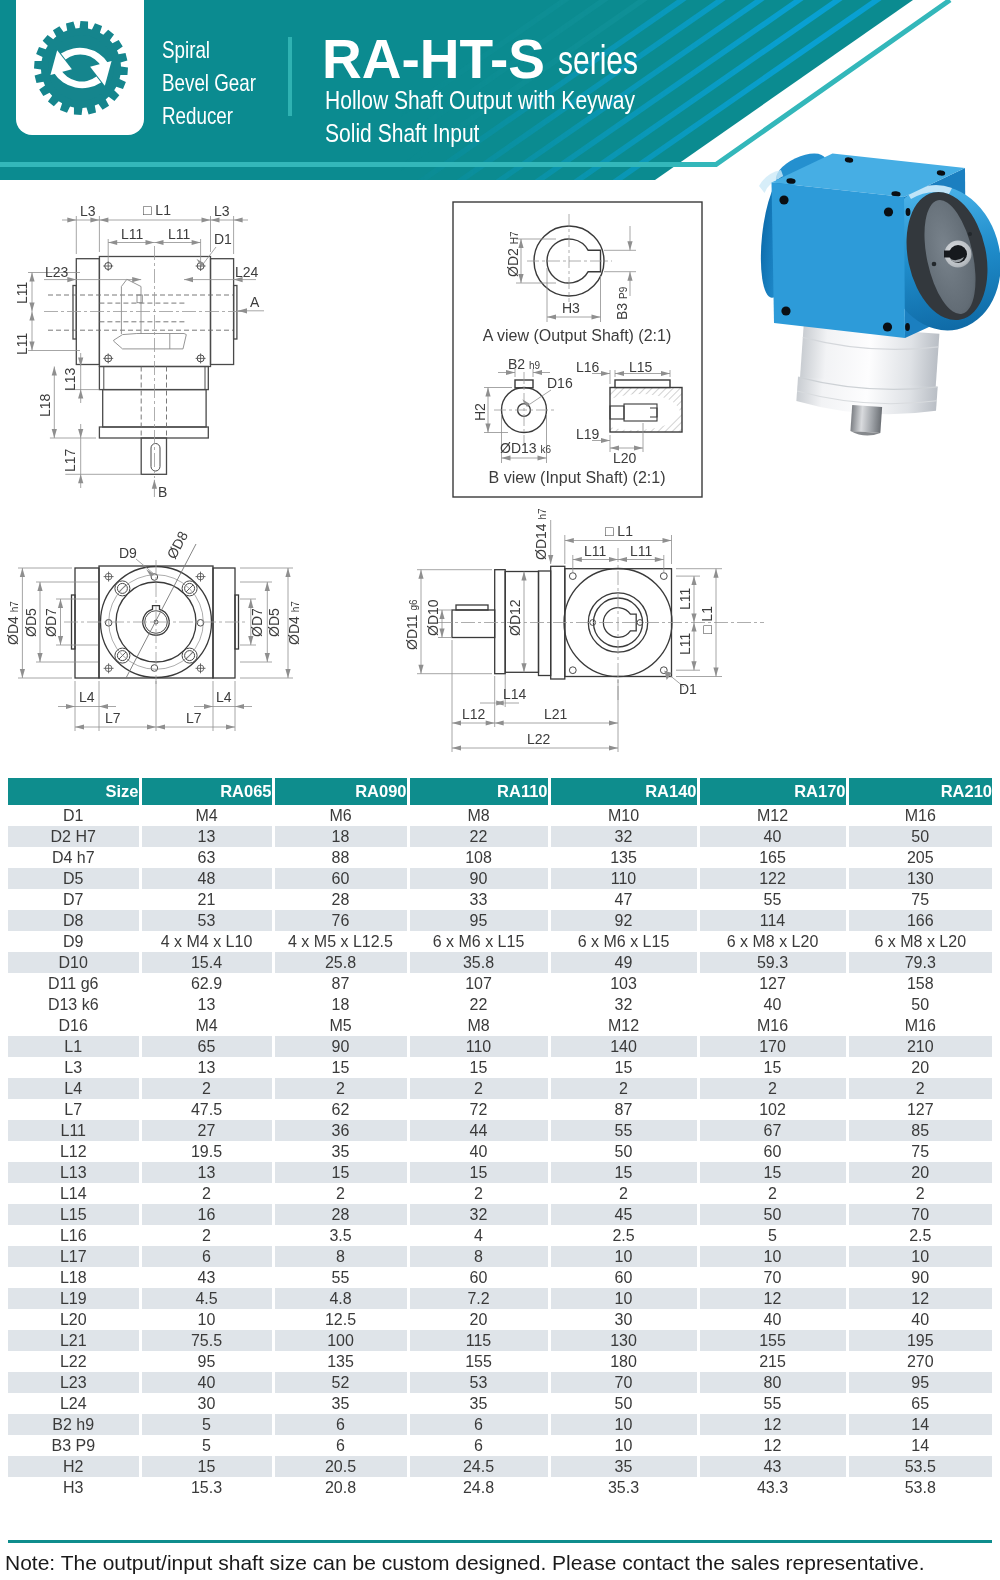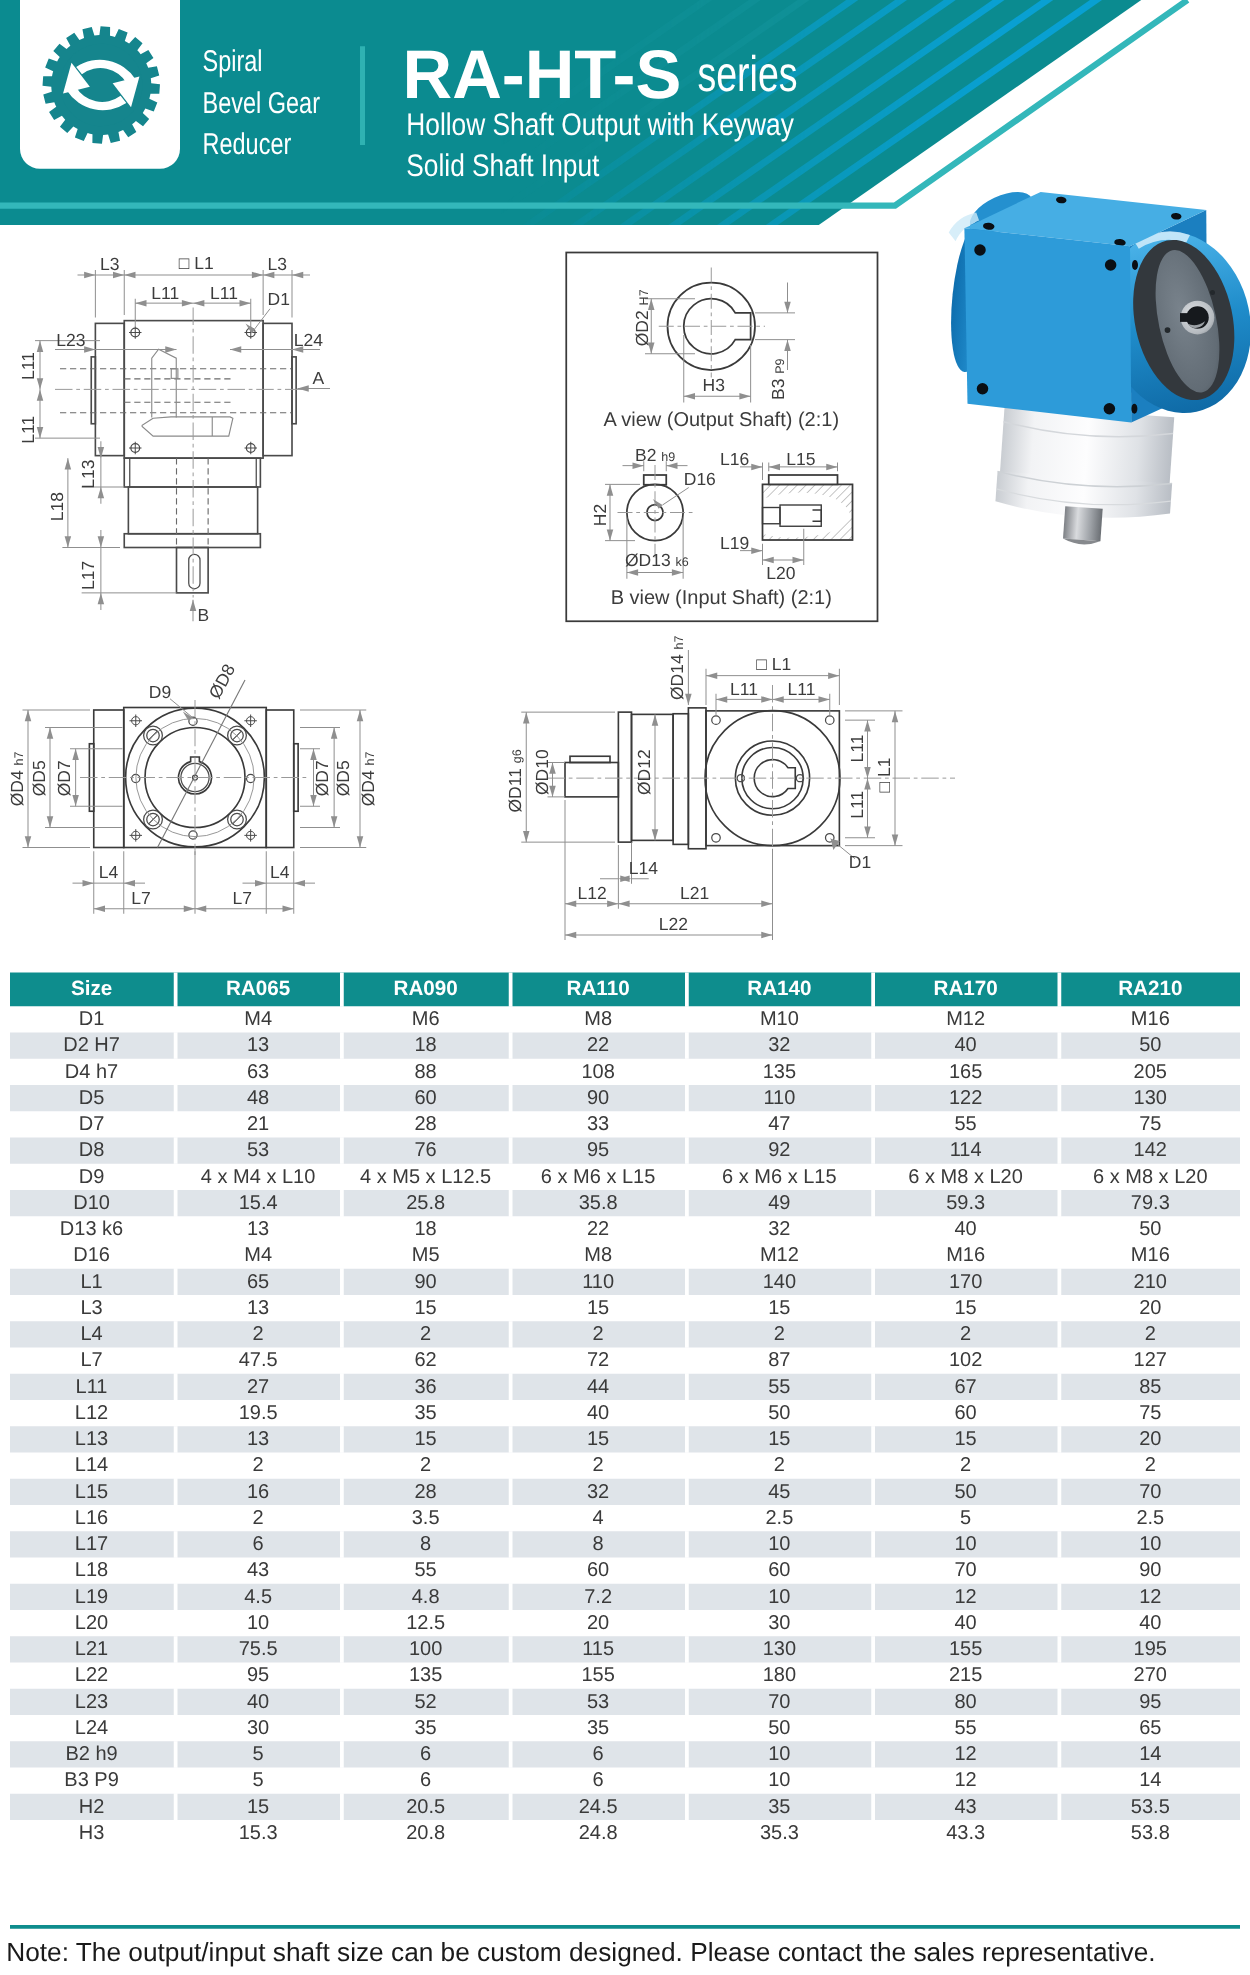--- a/index.html
+++ b/index.html
@@ -2,21 +2,21 @@
 <html><head>
 <meta charset="utf-8">
 <style>
 html,body{margin:0;padding:0;}
 body{width:1000px;height:1580px;position:relative;background:#fff;font-family:"Liberation Sans",sans-serif;}
 #hdr{position:absolute;left:0;top:0;width:1000px;height:180px;}
 .hv{position:absolute;color:#fff;}
 #logo{position:absolute;left:16px;top:0;width:128px;height:135px;background:#fff;border-radius:0 0 16px 16px;}
 #tblwrap{position:absolute;left:8px;top:778px;width:984px;}
 table{border-collapse:collapse;width:984px;table-layout:fixed;}
-th{background:#0E8D8D;color:#fff;font-size:16.5px;font-weight:bold;height:27px;padding:0;border-left:3px solid #fff;border-right:0;}
+th{background:#0E8D8D;color:#fff;font-size:16.5px;font-weight:bold;height:27px;padding:0;border-left:3px solid #fff;border-right:0;text-align:right;}
 th:first-child{border-left:0;}
 td{font-size:16px;color:#3a3a3a;text-align:center;height:21px;padding:0;border-left:3px solid #fff;line-height:21px;}
 td:first-child{border-left:0;}
 tr.g td{background:#dfe4e9;}
 #unit{position:absolute;right:16px;top:784px;font-size:17.5px;color:#2e2e2e;}
 #note{position:absolute;left:5px;top:1551px;font-size:21px;color:#1a1a1a;}
 .tealline{position:absolute;left:8px;top:1540px;width:984px;height:3px;background:#0E8D8D;}
 </style>
 </head>
 <body>
@@ -667,41 +667,50 @@
           <td>55</td>
           <td>75</td>
         </tr>
 <tr class="g">
           <td>D8</td>
           <td>53</td>
           <td>76</td>
           <td>95</td>
           <td>92</td>
           <td>114</td>
-          <td>142</td>
+          <td>166</td>
         </tr>
 <tr>
           <td>D9</td>
           <td>4 x M4 x L10</td>
           <td>4 x M5 x L12.5</td>
           <td>6 x M6 x L15</td>
           <td>6 x M6 x L15</td>
           <td>6 x M8 x L20</td>
           <td>6 x M8 x L20</td>
         </tr>
 <tr class="g">
           <td>D10</td>
           <td>15.4</td>
           <td>25.8</td>
           <td>35.8</td>
           <td>49</td>
           <td>59.3</td>
           <td>79.3</td>
         </tr>
 <tr>
+          <td>D11 g6</td>
+          <td>62.9</td>
+          <td>87</td>
+          <td>107</td>
+          <td>103</td>
+          <td>127</td>
+          <td>158</td>
+        </tr>
+<tr>
           <td>D13 k6</td>
           <td>13</td>
           <td>18</td>
           <td>22</td>
           <td>32</td>
           <td>40</td>
           <td>50</td>
         </tr>
 <tr>
           <td>D16</td>

